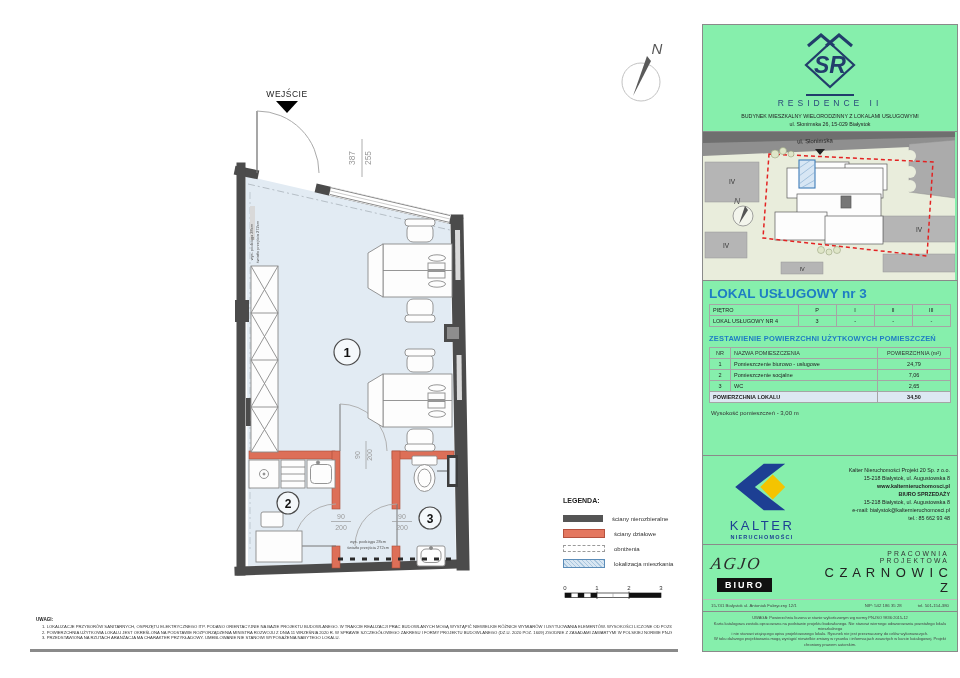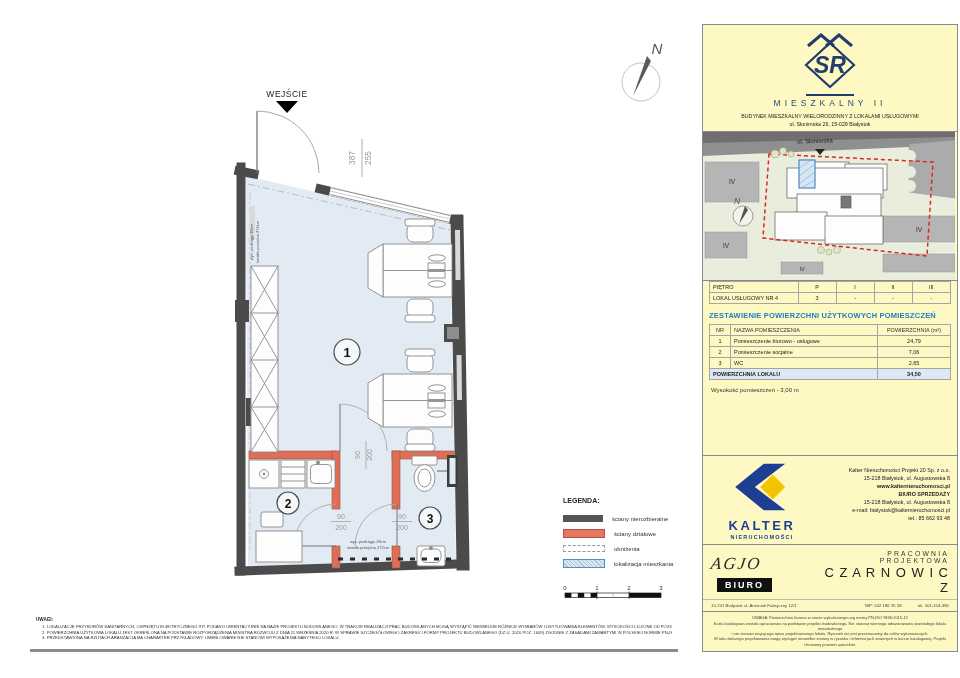--- a/index.html
+++ b/index.html
@@ -2,41 +2,41 @@
 <html><head>
 <meta charset="utf-8">
 <style>
   html,body{margin:0;padding:0;background:#fff;}
   #page{position:relative;width:960px;height:678px;background:#fff;overflow:hidden;
         font-family:"Liberation Sans",sans-serif;color:#222;}
   svg text{font-family:"Liberation Sans",sans-serif;}
 
   
   .panel{position:absolute;left:702px;top:24px;width:254px;height:626px;
-         border:1px solid #8a8a8a;background:#fef9c3;display:flex;flex-direction:column;}
+         border:1px solid #8a8a8a;background:#86efac;display:flex;flex-direction:column;}
   .logo-block{text-align:center;padding-top:6px;}
   .brand-name{font-size:16.5px;font-weight:bold;letter-spacing:5px;color:#223d6b;margin-top:1px;}
   .brand-underline{width:48px;height:1.5px;background:#223d6b;margin:1px auto 2px auto;}
   .brand-sub{font-size:8.5px;letter-spacing:4px;color:#2a4a7a;}
   .brand-desc{font-size:5.3px;color:#222;margin-top:5px;}
   .brand-addr{font-size:5.3px;color:#222;margin-top:2px;margin-bottom:4px;}
   .map{border-top:1px solid #8a8a8a;border-bottom:1px solid #8a8a8a;height:148px;}
   .unit-title{color:#1e7dc4;font-size:13.5px;font-weight:bold;padding:5px 6px 3px 6px;}
   table{border-collapse:collapse;width:242px;margin:0 auto;}
   td{border:1px solid #a5a5a5;font-size:5.5px;padding:2px 3px;color:#222;}
   .t1 .c0{width:92px;} .t1 .cc{text-align:center;width:37px;}
   .section-title{color:#1e7dc4;font-size:7.5px;font-weight:bold;padding:7px 6px 4px 6px;letter-spacing:.2px;}
   .t2 .nr{width:14px;text-align:center;}
   .t2 .ar{width:66px;text-align:center;}
   .t2 .hdr td{color:#333;}
   .t2 .total td{background:#dde8f2;font-weight:bold;}
   .height-note{font-size:6px;color:#333;padding:7px 8px 0 8px;}
   .kalter{margin-top:auto;border-top:1px solid #8a8a8a;display:flex;padding:6px 7px 4px 7px;}
   .kalter-left{width:104px;text-align:center;}
-  .kalter-name{font-size:13px;font-weight:bold;color:#1d3f93;letter-spacing:2.5px;margin-top:2px;}
+  .kalter-name{font-size:13px;font-weight:normal;color:#1d3f93;letter-spacing:2.5px;margin-top:2px;}
   .kalter-sub{font-size:5.5px;font-weight:bold;color:#1d3f93;letter-spacing:1.2px;margin-top:1px;}
   .kalter-right{flex:1;text-align:right;font-size:5.4px;line-height:8px;color:#222;padding-top:4px;}
   .kalter-right .b{font-weight:bold;}
   .agjo{border-top:1px solid #8a8a8a;}
   .agjo-top{display:flex;justify-content:space-between;align-items:center;padding:5px 8px 4px 8px;}
   .agjo-script{font-family:"Liberation Serif",serif;font-style:italic;font-size:17px;
                letter-spacing:2px;color:#2a2a2a;transform:skewX(-8deg);display:inline-block;}
   .arch-badge{background:#111;color:#fff;font-size:9px;font-weight:bold;letter-spacing:2px;
               padding:2px 8px;margin-left:6px;display:inline-block;}
   .studio1{font-size:6.8px;letter-spacing:2.2px;color:#333;text-align:right;}
@@ -291,21 +291,21 @@
   <div class="panel">
 
     <div class="logo-block">
       <svg width="64" height="58" viewBox="0 0 64 58">
         <path d="M10,15 L23,4 L36,15" stroke="#223d6b" stroke-width="3" fill="none"></path>
         <path d="M28,15 L41,4 L54,15" stroke="#223d6b" stroke-width="3" fill="none"></path>
         <polygon points="32,12 56,34 32,56 8,34" fill="none" stroke="#223d6b" stroke-width="2.2"></polygon>
         <text x="32" y="42" text-anchor="middle" font-size="23" font-style="italic" font-weight="bold" fill="#223d6b" font-family="Liberation Serif, serif">SR</text>
       </svg>
       <div class="brand-underline"></div>
-      <div class="brand-sub">MIESZKALNY II</div>
+      <div class="brand-sub">RESIDENCE II</div>
       <div class="brand-desc">BUDYNEK MIESZKALNY WIELORODZINNY Z LOKALAMI USŁUGOWYMI</div>
       <div class="brand-addr">ul. Słonimska 26, 15-029 Białystok</div>
     </div>
 
     <div class="map">
       <svg width="252" height="148" viewBox="0 0 252 148">
         <rect width="252" height="148" fill="#e9eddc"></rect>
         <polygon points="0,0 252,0 252,13 0,24" fill="#8f8f8f"></polygon>
         <polygon points="0,0 252,0 252,5 0,11" fill="#6f6f6f"></polygon>
         <text x="112" y="11" font-size="6" fill="#1e1e1e" text-anchor="middle" transform="rotate(-2 112 11)">ul. Słonimska</text>
@@ -346,20 +346,21 @@
           <circle cx="72" cy="22" r="4"></circle>
             <circle cx="80" cy="19" r="3.5"></circle>
             <circle cx="88" cy="22" r="3"></circle>
           <circle cx="118" cy="118" r="3.5"></circle>
             <circle cx="126" cy="120" r="3"></circle>
             <circle cx="134" cy="118" r="3.5"></circle>
         </g>
       </svg>
     </div>
 
+    <div class="unit-title">LOKAL USŁUGOWY  nr 3</div>
 
     <table class="t1">
       <tbody>
           <tr>
         <td class="c0">PIĘTRO</td>
         <td class="cc">P</td>
         <td class="cc">I</td>
         <td class="cc">II</td>
         <td class="cc">III</td>
       </tr>

